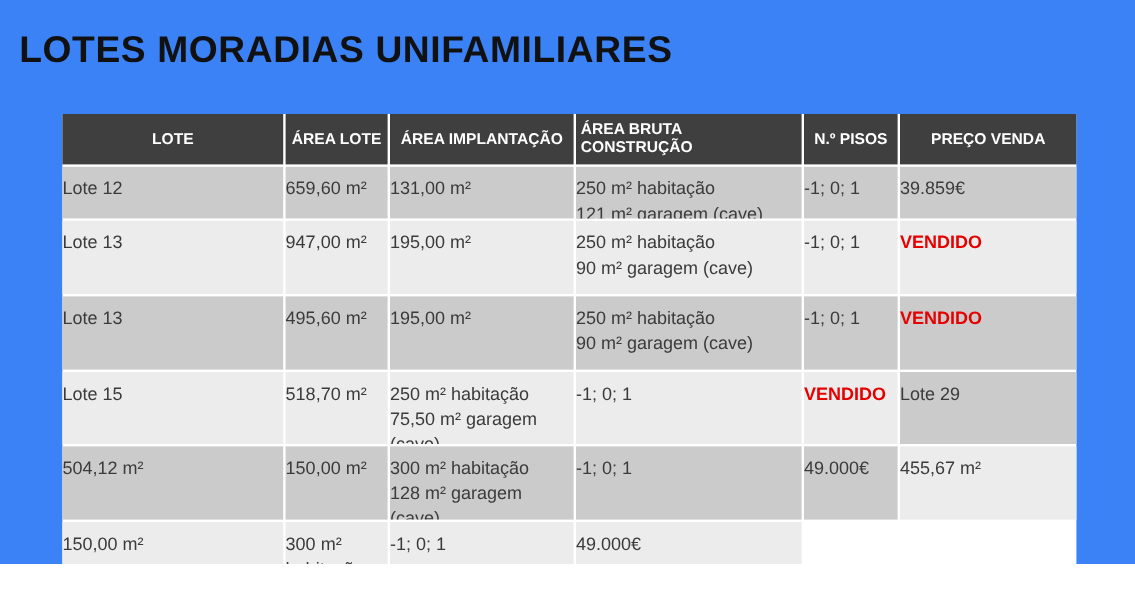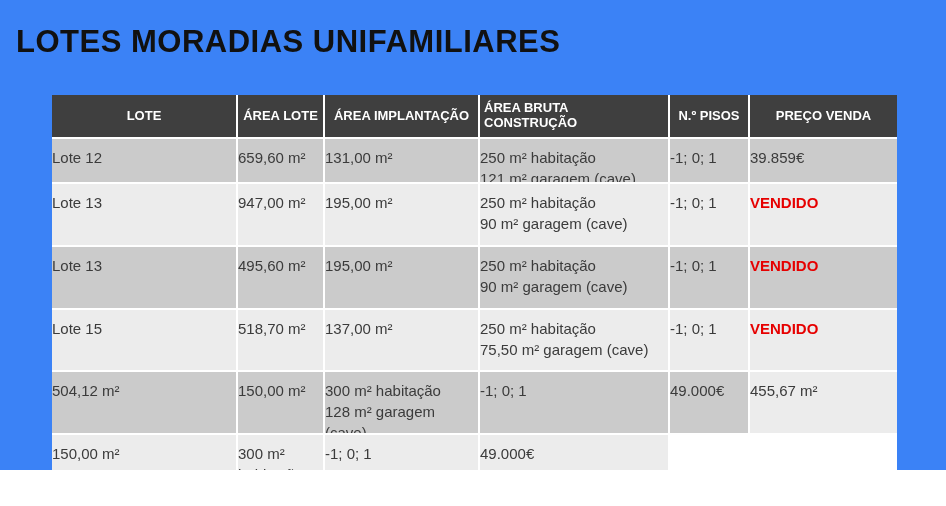--- a/index.html
+++ b/index.html
@@ -108,28 +108,28 @@
     <div class="cell td r-dark">195,00 m²</div>
     <div class="cell td r-dark two-line">
       <span>250 m² habitação</span>
       <span>90 m² garagem (cave)</span>
     </div>
     <div class="cell td r-dark">-1; 0; 1</div>
     <div class="cell td r-dark" style="color: rgb(230, 0, 0); font-weight: bold;">VENDIDO</div>
 
     <div class="cell td r-light lote-cell">Lote 15</div>
     <div class="cell td r-light">518,70 m²</div>
-    <div class="cell td r-light">137,00 m²</div>
     <div class="cell td r-light two-line">
       <span>250 m² habitação</span>
       <span>75,50 m² garagem (cave)</span>
     </div>
     <div class="cell td r-light">-1; 0; 1</div>
     <div class="cell td r-light" style="color: rgb(230, 0, 0); font-weight: bold;">VENDIDO</div>
 
+    <div class="cell td r-dark lote-cell">Lote 29</div>
     <div class="cell td r-dark">504,12 m²</div>
     <div class="cell td r-dark">150,00 m²</div>
     <div class="cell td r-dark two-line">
       <span>300 m² habitação</span>
       <span>128 m² garagem (cave)</span>
     </div>
     <div class="cell td r-dark">-1; 0; 1</div>
     <div class="cell td r-dark" style="color: rgb(59, 59, 59); font-weight: normal;">49.000€</div>
 
     <div class="cell td r-light">455,67 m²</div>

